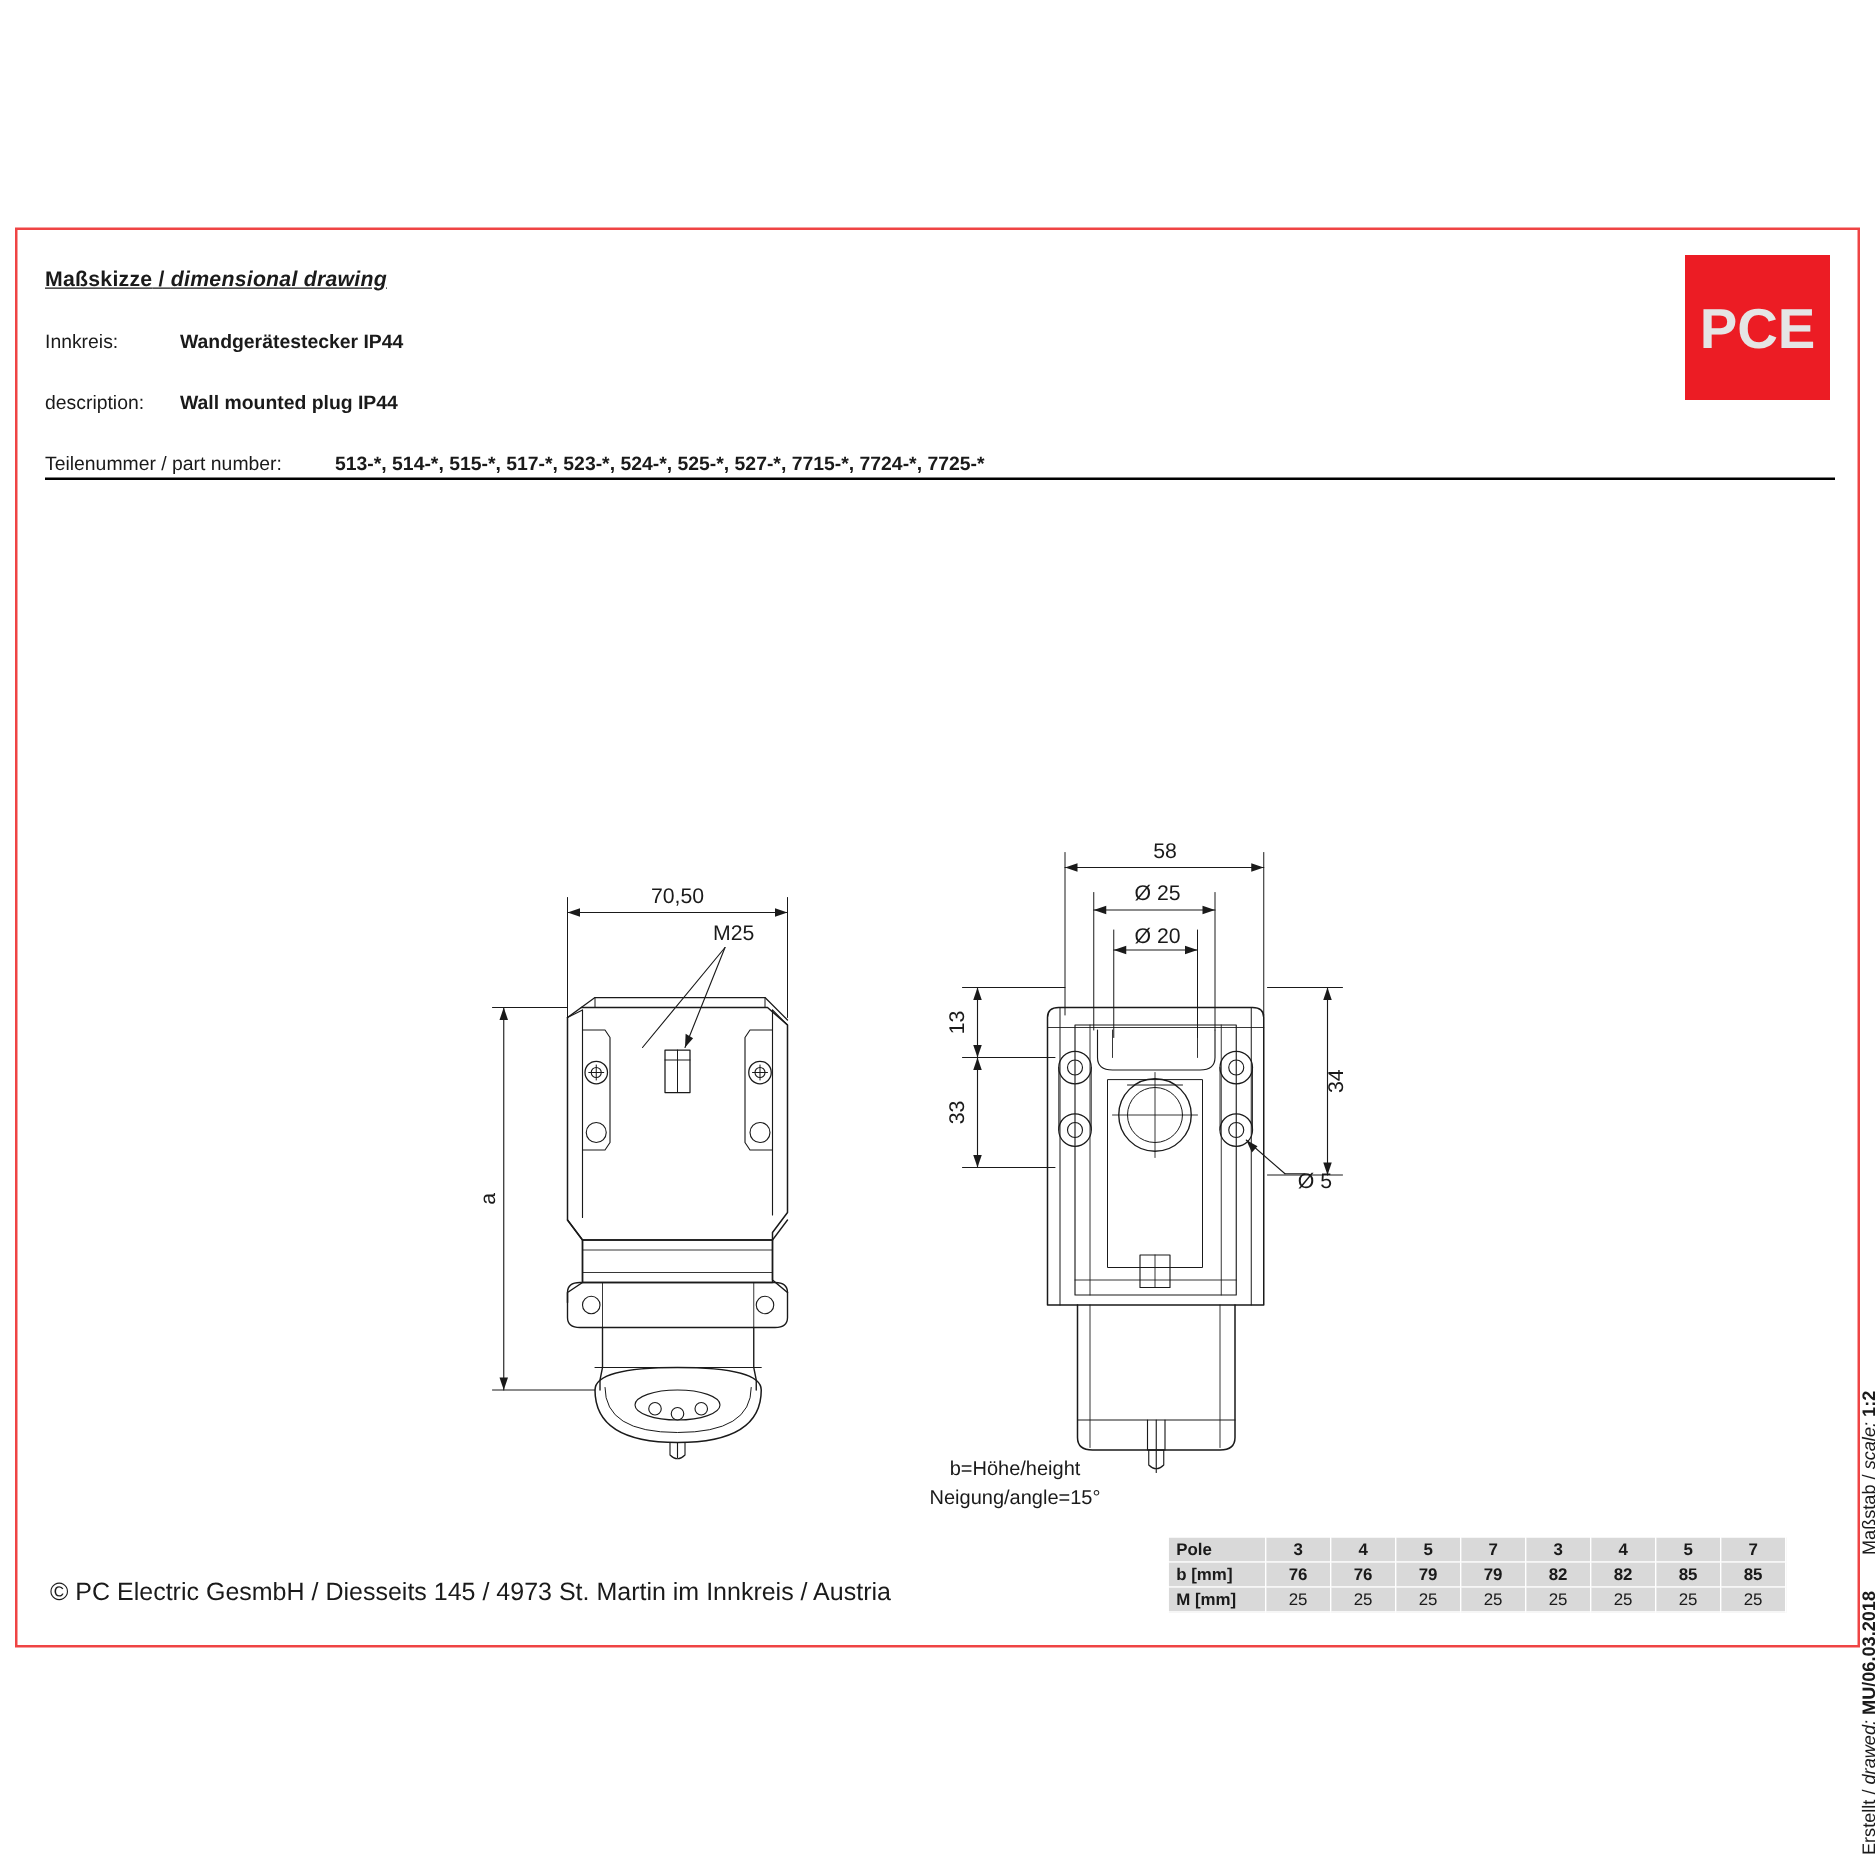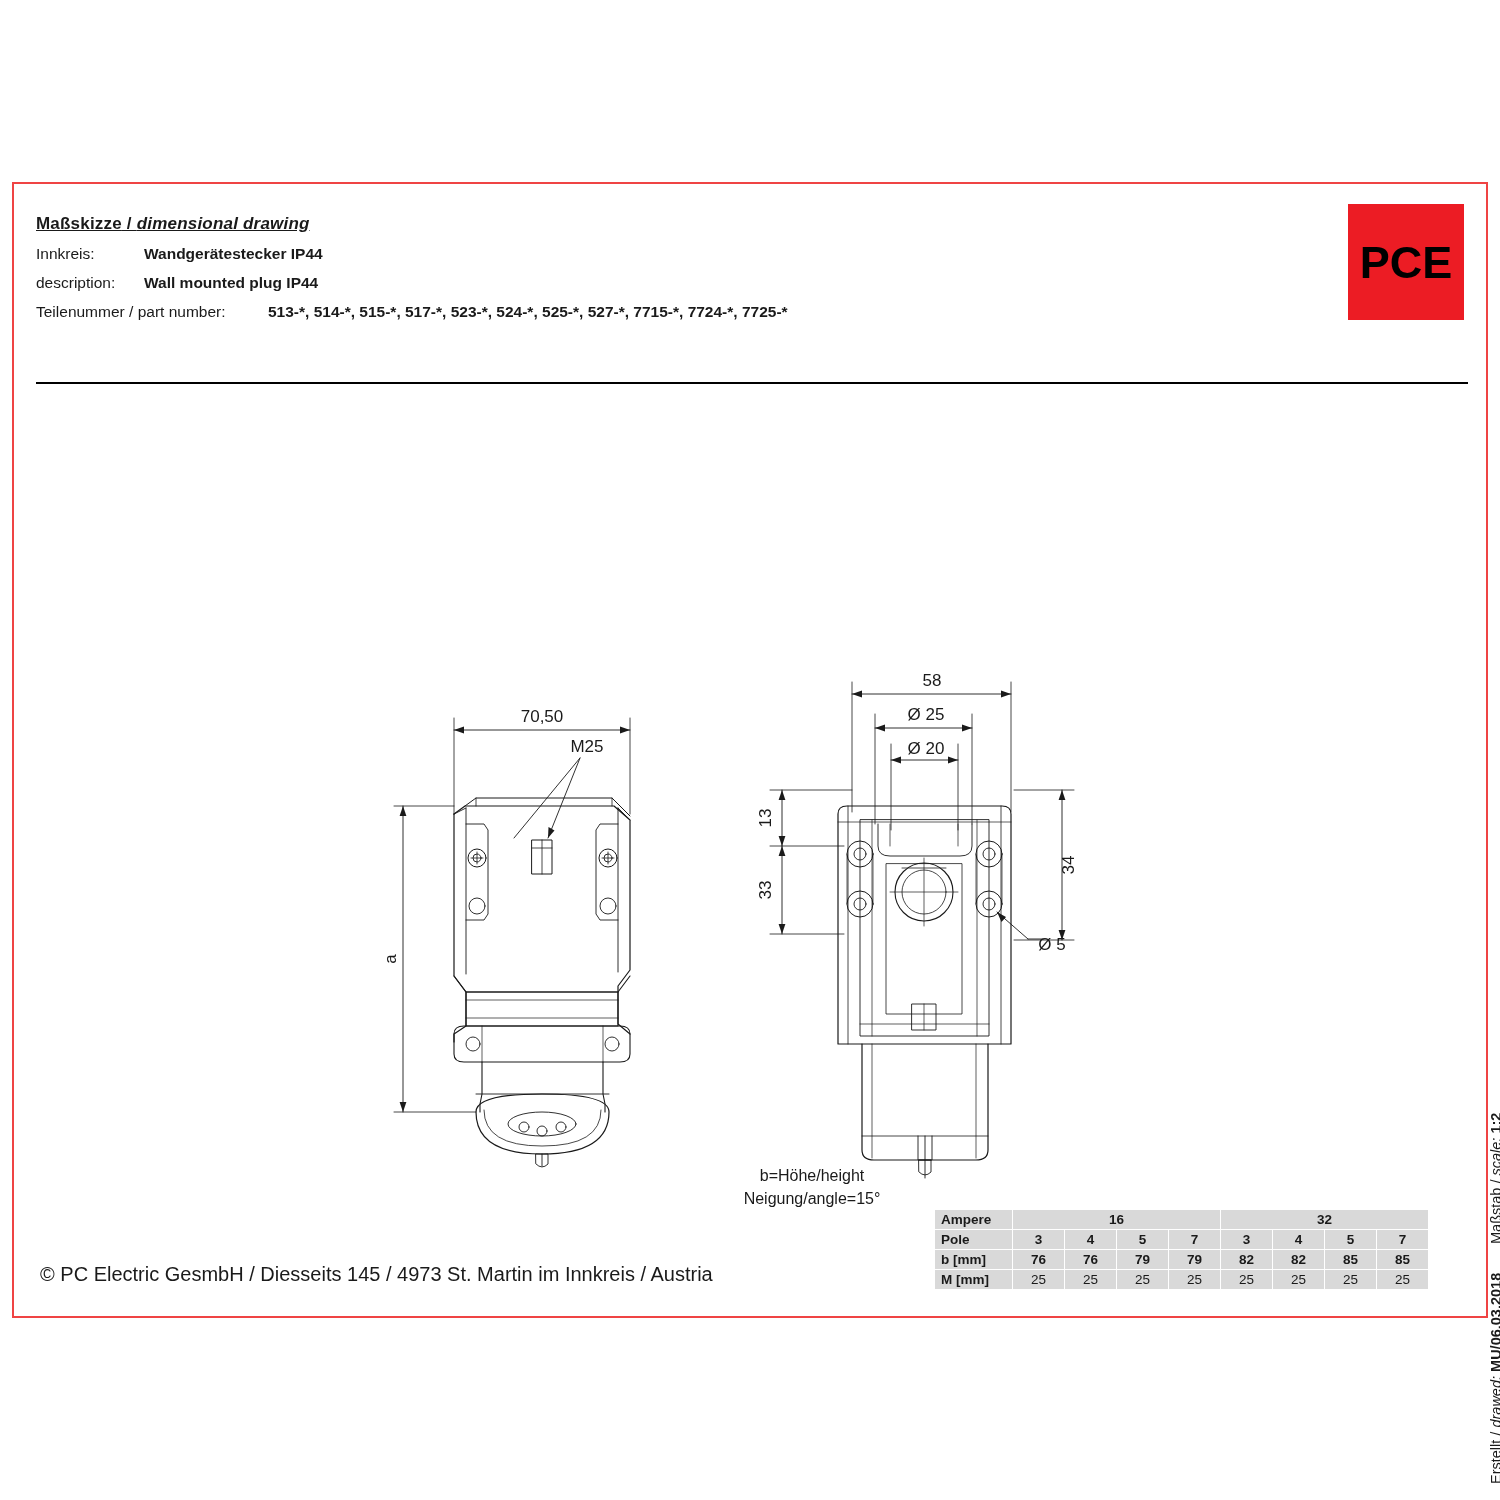--- a/index.html
+++ b/index.html
@@ -57,41 +57,42 @@
     display: flex;
     align-items: baseline;
   }
   .row .lab {
     width: 108px;
     flex: 0 0 108px;
   }
   .row .lab.ital { }
   .row .val {
     font-weight: bold;
+    margin-top: 20px;
   }
   .row.part .lab {
     width: 232px;
     flex: 0 0 232px;
   }
   .row.part .lab .ital { }
 
   
   .logo {
     position: absolute;
     right: 22px;
     top: 20px;
     width: 116px;
     height: 116px;
     background: #ec1c24;
     display: flex;
     align-items: center;
     justify-content: center;
   }
   .logo-text {
-    color: #000000;
+    color: #e5e5e5;
     font-size: 45px;
     font-weight: bold;
     letter-spacing: 0px;
     line-height: 1;
   }
 
   
   #canvas {
     position: absolute;
     left: 0;
@@ -399,25 +400,20 @@
     <span class="v-item">Maßstab</span><span> / </span><span class="ital">scale:</span>&nbsp;<b>1:2</b>
   </div>
   <div class="vside vside-2">
     <span class="v-item">Erstellt</span><span> / </span><span class="ital">drawed:</span>&nbsp;<b>MU/06.03.2018</b>
   </div>
 
   <div class="copyright">© PC Electric GesmbH / Diesseits 145 / 4973 St. Martin im Innkreis / Austria</div>
 
   <table class="dtable">
     <tbody>
-      <tr class="head">
-        <td class="rowhead">Ampere</td>
-        <td colspan="4">16</td>
-        <td colspan="4">32</td>
-      </tr>
       <tr class="poles">
         <td class="rowhead">Pole</td>
         <td class="cell">3</td>
         <td class="cell">4</td>
         <td class="cell">5</td>
         <td class="cell">7</td>
         <td class="cell">3</td>
         <td class="cell">4</td>
         <td class="cell">5</td>
         <td class="cell">7</td>

